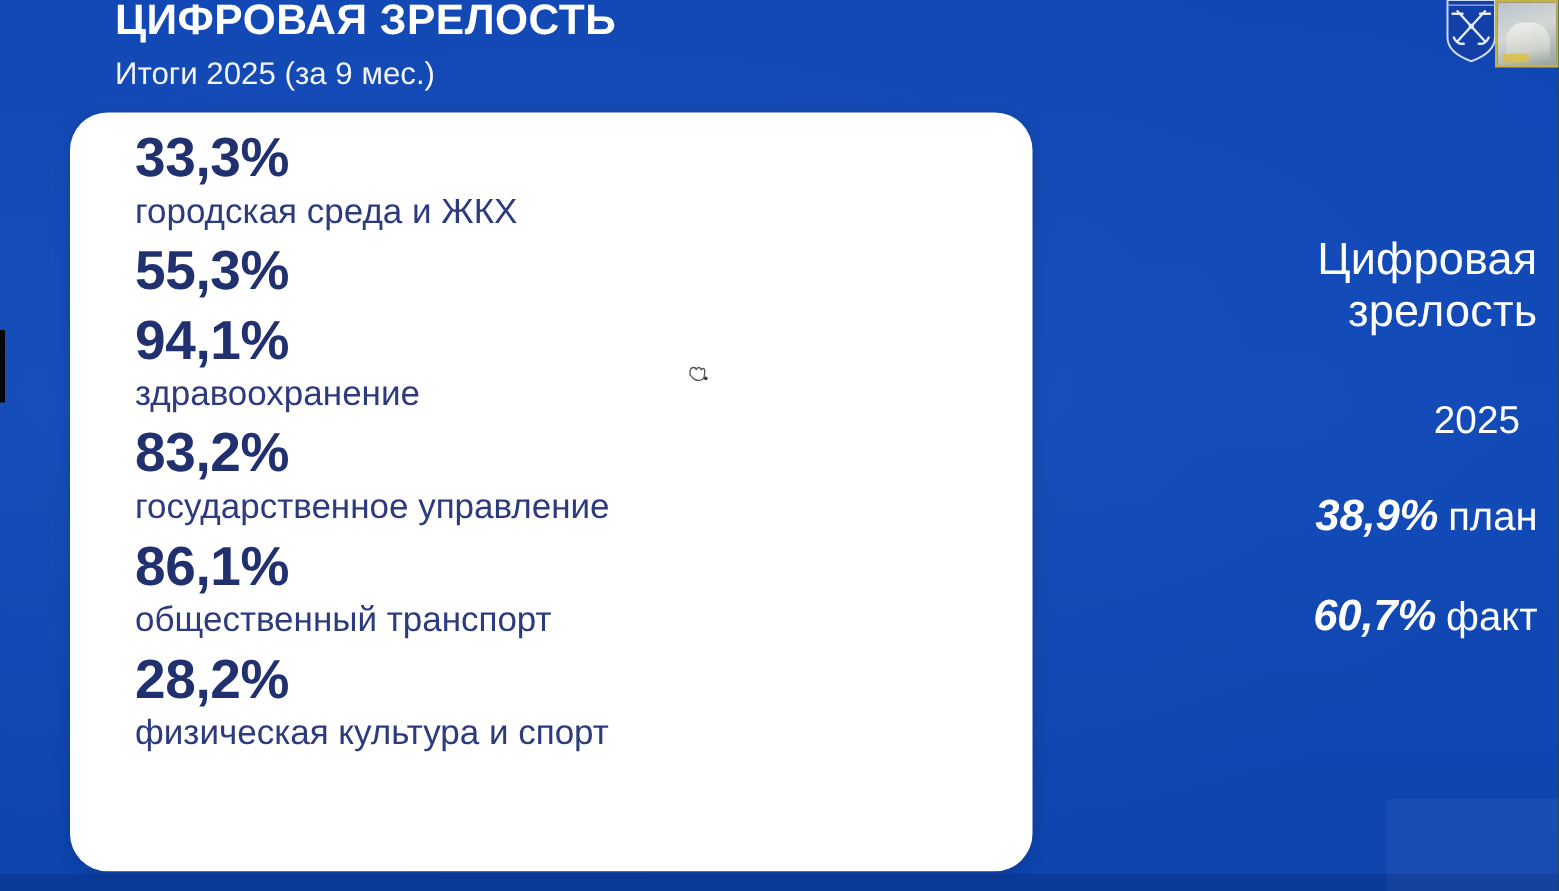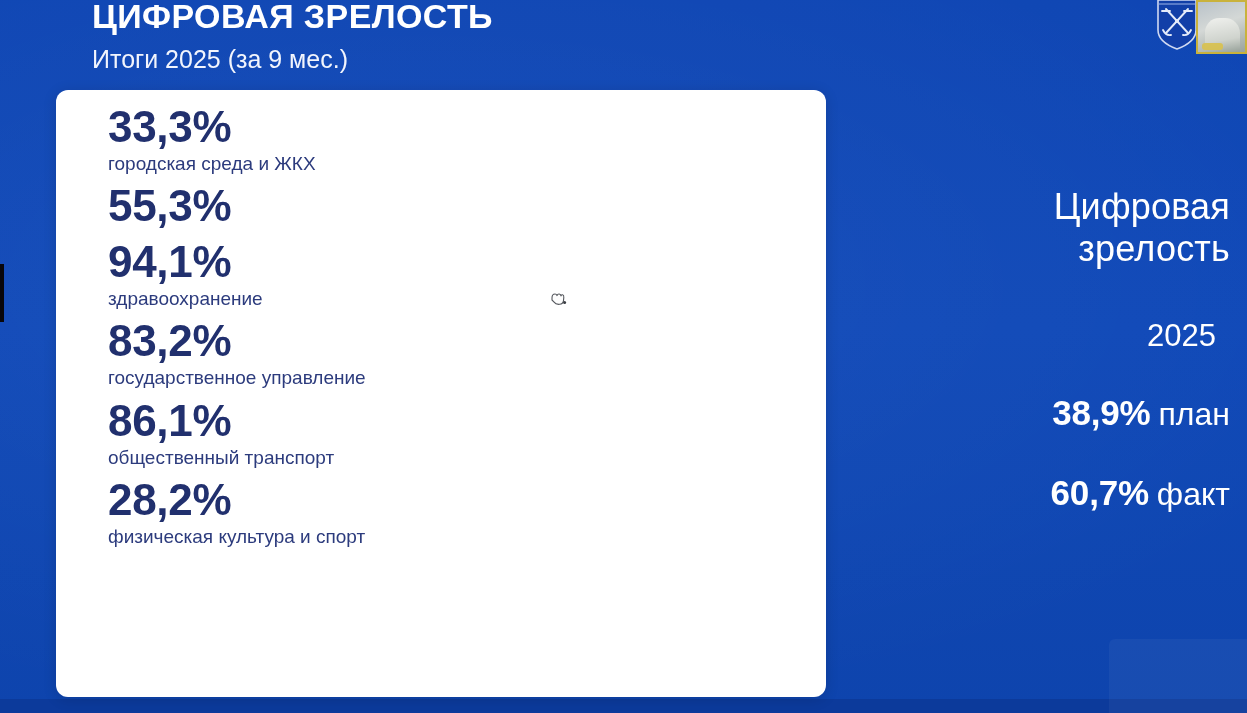--- a/index.html
+++ b/index.html
@@ -79,21 +79,21 @@
   }
 
   
   #metrics-card {
     position: absolute;
     left: 56px;
     top: 90px;
     width: 770px;
     height: 607px;
     background: #ffffff;
-    border-radius: 12px;
+    border-radius: 30px;
     box-shadow: 0 2px 14px rgba(0,0,0,0.14);
     overflow: hidden;
   }
   #metrics-list {
     position: absolute;
     left: 52px;
     top: 12px;
     right: 20px;
   }
   .metric-row {
@@ -102,21 +102,21 @@
   .metric-value {
     display: block;
     font-size: 44px;
     font-weight: 700;
     letter-spacing: -0.3px;
     color: #21306e;
     line-height: 1.12;
   }
   .metric-label {
     display: block;
-    font-size: 19px;
+    font-size: 28px;
     font-weight: 400;
     color: #2c3b7d;
     line-height: 1.22;
     margin-top: 1px;
   }
 
   
   #summary {
     position: absolute;
     right: 17px;
@@ -142,20 +142,21 @@
   }
   .summary-stat {
     margin-top: 40px;
     white-space: nowrap;
     text-align: right;
   }
   .summary-stat .stat-value {
     font-size: 35px;
     font-weight: 700;
     letter-spacing: -0.2px;
+    font-style: italic;
   }
   .summary-stat .stat-name {
     font-size: 32px;
     font-weight: 400;
     margin-left: 8px;
   }
 
   
   #coat-of-arms {
     position: absolute;

